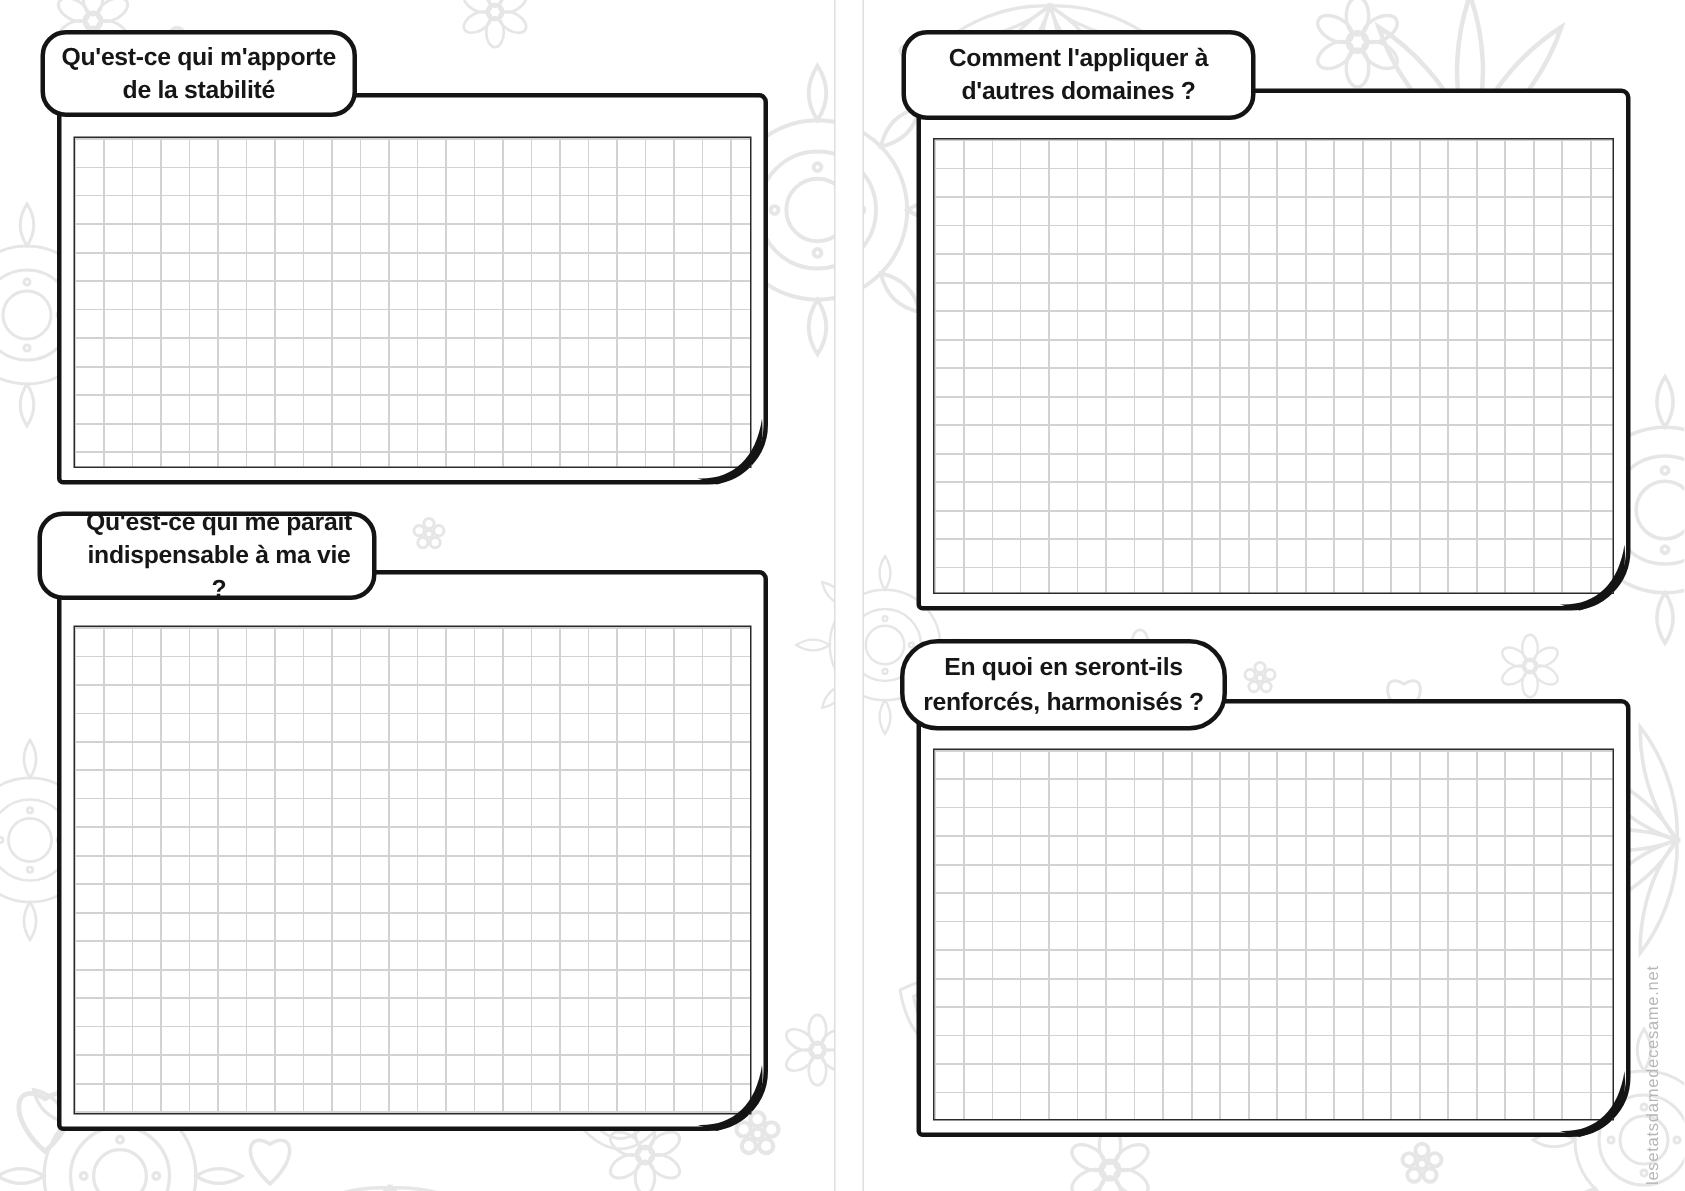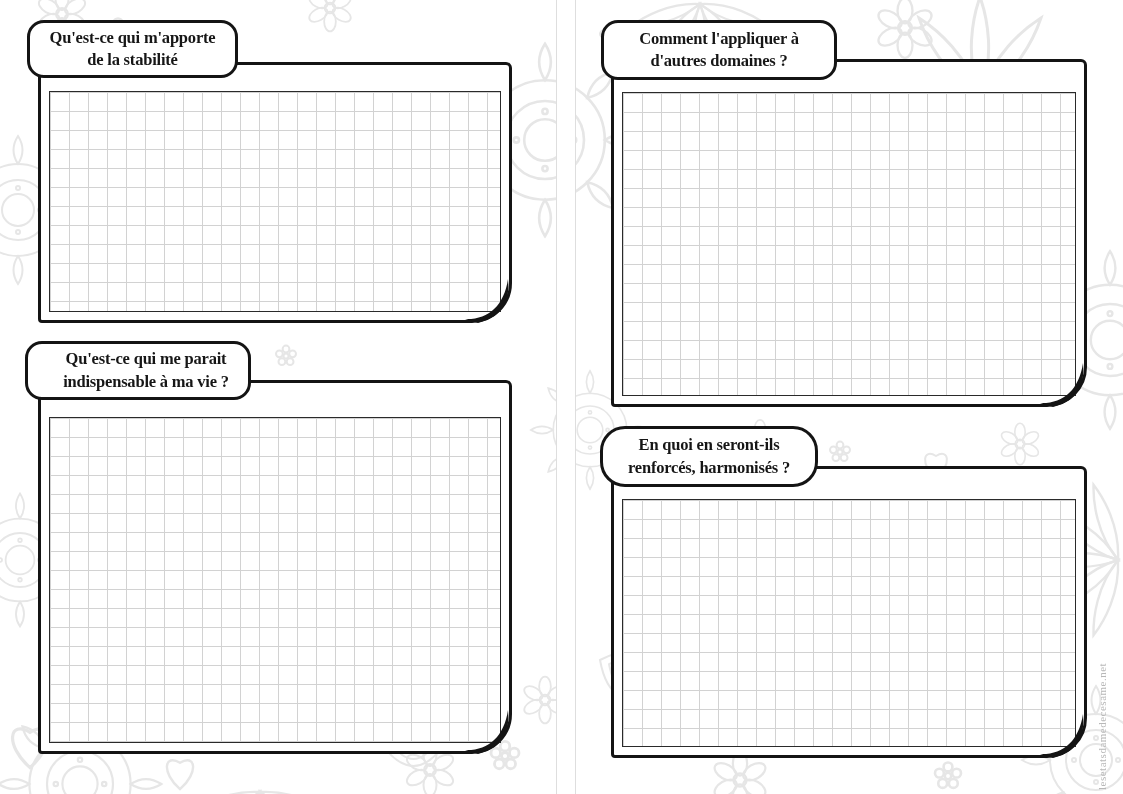--- a/index.html
+++ b/index.html
@@ -1,21 +1,21 @@
 <!DOCTYPE html>
 <html><head>
 <meta charset="utf-8">
 <style>
   html,body{margin:0;padding:0;background:#ffffff;}
   #canvas{
     position:relative;
     width:1123px;height:794px;
     overflow:hidden;
     background:#ffffff;
-    font-family:Liberation Serif, serif;
+    font-family:Liberation Sans, sans-serif;
   }
   
   #bg-pattern{position:absolute;left:0;top:0;width:1123px;height:794px;}
   
   .divider{
     position:absolute;top:0;bottom:0;left:556px;width:18px;
     background:#ffffff;
     border-left:1px solid #dedede;
     border-right:1px solid #dedede;
   }

